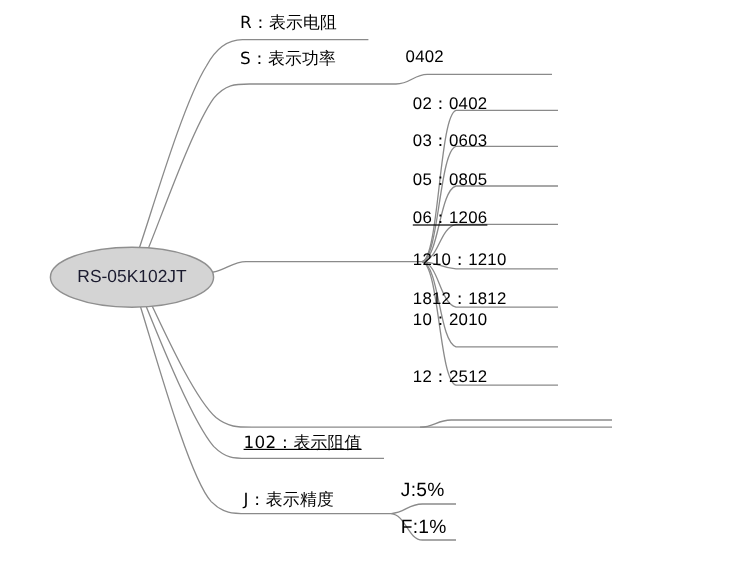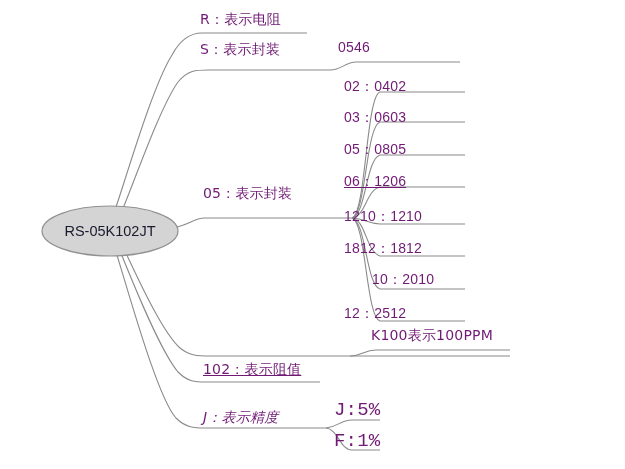--- a/index.html
+++ b/index.html
@@ -28,39 +28,38 @@
     stroke-width: 1.1;
   }
   .root-ellipse {
     fill: #d4d4d4;
     stroke: #8f8f8f;
     stroke-width: 1.2;
   }
   .node-label {
     position: absolute;
     white-space: nowrap;
-    color: #701a75;
+    color: #000000;
     font-size: 14px;
     line-height: 1;
     letter-spacing: 0.2px;
   }
   .root-label {
     position: absolute;
     white-space: nowrap;
     color: #1a1a2e;
     font-size: 14.5px;
     line-height: 1;
     text-align: left;
   }
   .cjk {
     font-family: "DejaVu Sans", "Liberation Sans", sans-serif;
   }
   .small-sub {
-    font-size: 19px;
-    font-family: Liberation Mono, monospace;
+    font-size: 16px;
   }
 </style>
 </head>
 <body>
 
 <div id="canvas">
 
   <svg id="wires" viewBox="0 0 625 469">
 
     <path class="wire" d="M 112,218 C 120,200 150,90 172,55 C 180,40 190,33 202,33 L 307,33"></path>
@@ -91,38 +90,36 @@
     <path class="wire" d="M 326,428 C 338,427 340,420 352,420 L 380,420"></path>
     <path class="wire" d="M 326,428 C 338,429 340,450 352,450 L 380,450"></path>
 
     <ellipse class="root-ellipse" cx="110" cy="231" rx="68" ry="25"></ellipse>
   </svg>
 
   <div class="root-label" style="left:110px; top:231px; transform:translate(-50%,-50%);">RS-05K102JT</div>
 
   <div class="node-label cjk" style="left:200px; top:12px;">R：表示电阻</div>
 
-  <div class="node-label cjk" style="left:200px; top:42px;">S：表示封装</div>
+  <div class="node-label cjk" style="left:200px; top:42px;">S：表示功率</div>
 
-  <div class="node-label cjk" style="left:203px; top:186px;">05：表示封装</div>
 
 
   <div class="node-label cjk" style="left:203px; top:362px;text-decoration:underline;">102：表示阻值</div>
 
-  <div class="node-label cjk" style="left:203px; top:410px;font-style:italic;">J：表示精度</div>
+  <div class="node-label cjk" style="left:203px; top:410px;">J：表示精度</div>
 
-  <div class="node-label" style="left:338px; top:40px;">0546</div>
+  <div class="node-label" style="left:338px; top:40px;">0402</div>
 
   <div class="node-label" style="left:344px; top:79px;">02：0402</div>
   <div class="node-label" style="left:344px; top:110px;">03：0603</div>
   <div class="node-label" style="left:344px; top:142px;">05：0805</div>
   <div class="node-label" style="left:344px; top:174px;text-decoration:underline;">06：1206</div>
   <div class="node-label" style="left:344px; top:209px;">1210：1210</div>
   <div class="node-label" style="left:344px; top:241px;">1812：1812</div>
-  <div class="node-label" style="left:344px; top:272px;margin-left:28px;">10：2010</div>
+  <div class="node-label" style="left:344px; top:259px;">10：2010</div>
   <div class="node-label" style="left:344px; top:306px;">12：2512</div>
 
-  <div class="node-label cjk" style="left:371px; top:328px;">K100表示100PPM</div>
 
   <div class="node-label small-sub" style="left:334px; top:401px;">J:5%</div>
   <div class="node-label small-sub" style="left:334px; top:432px;">F:1%</div>
 
 </div>
 
 </body></html>

